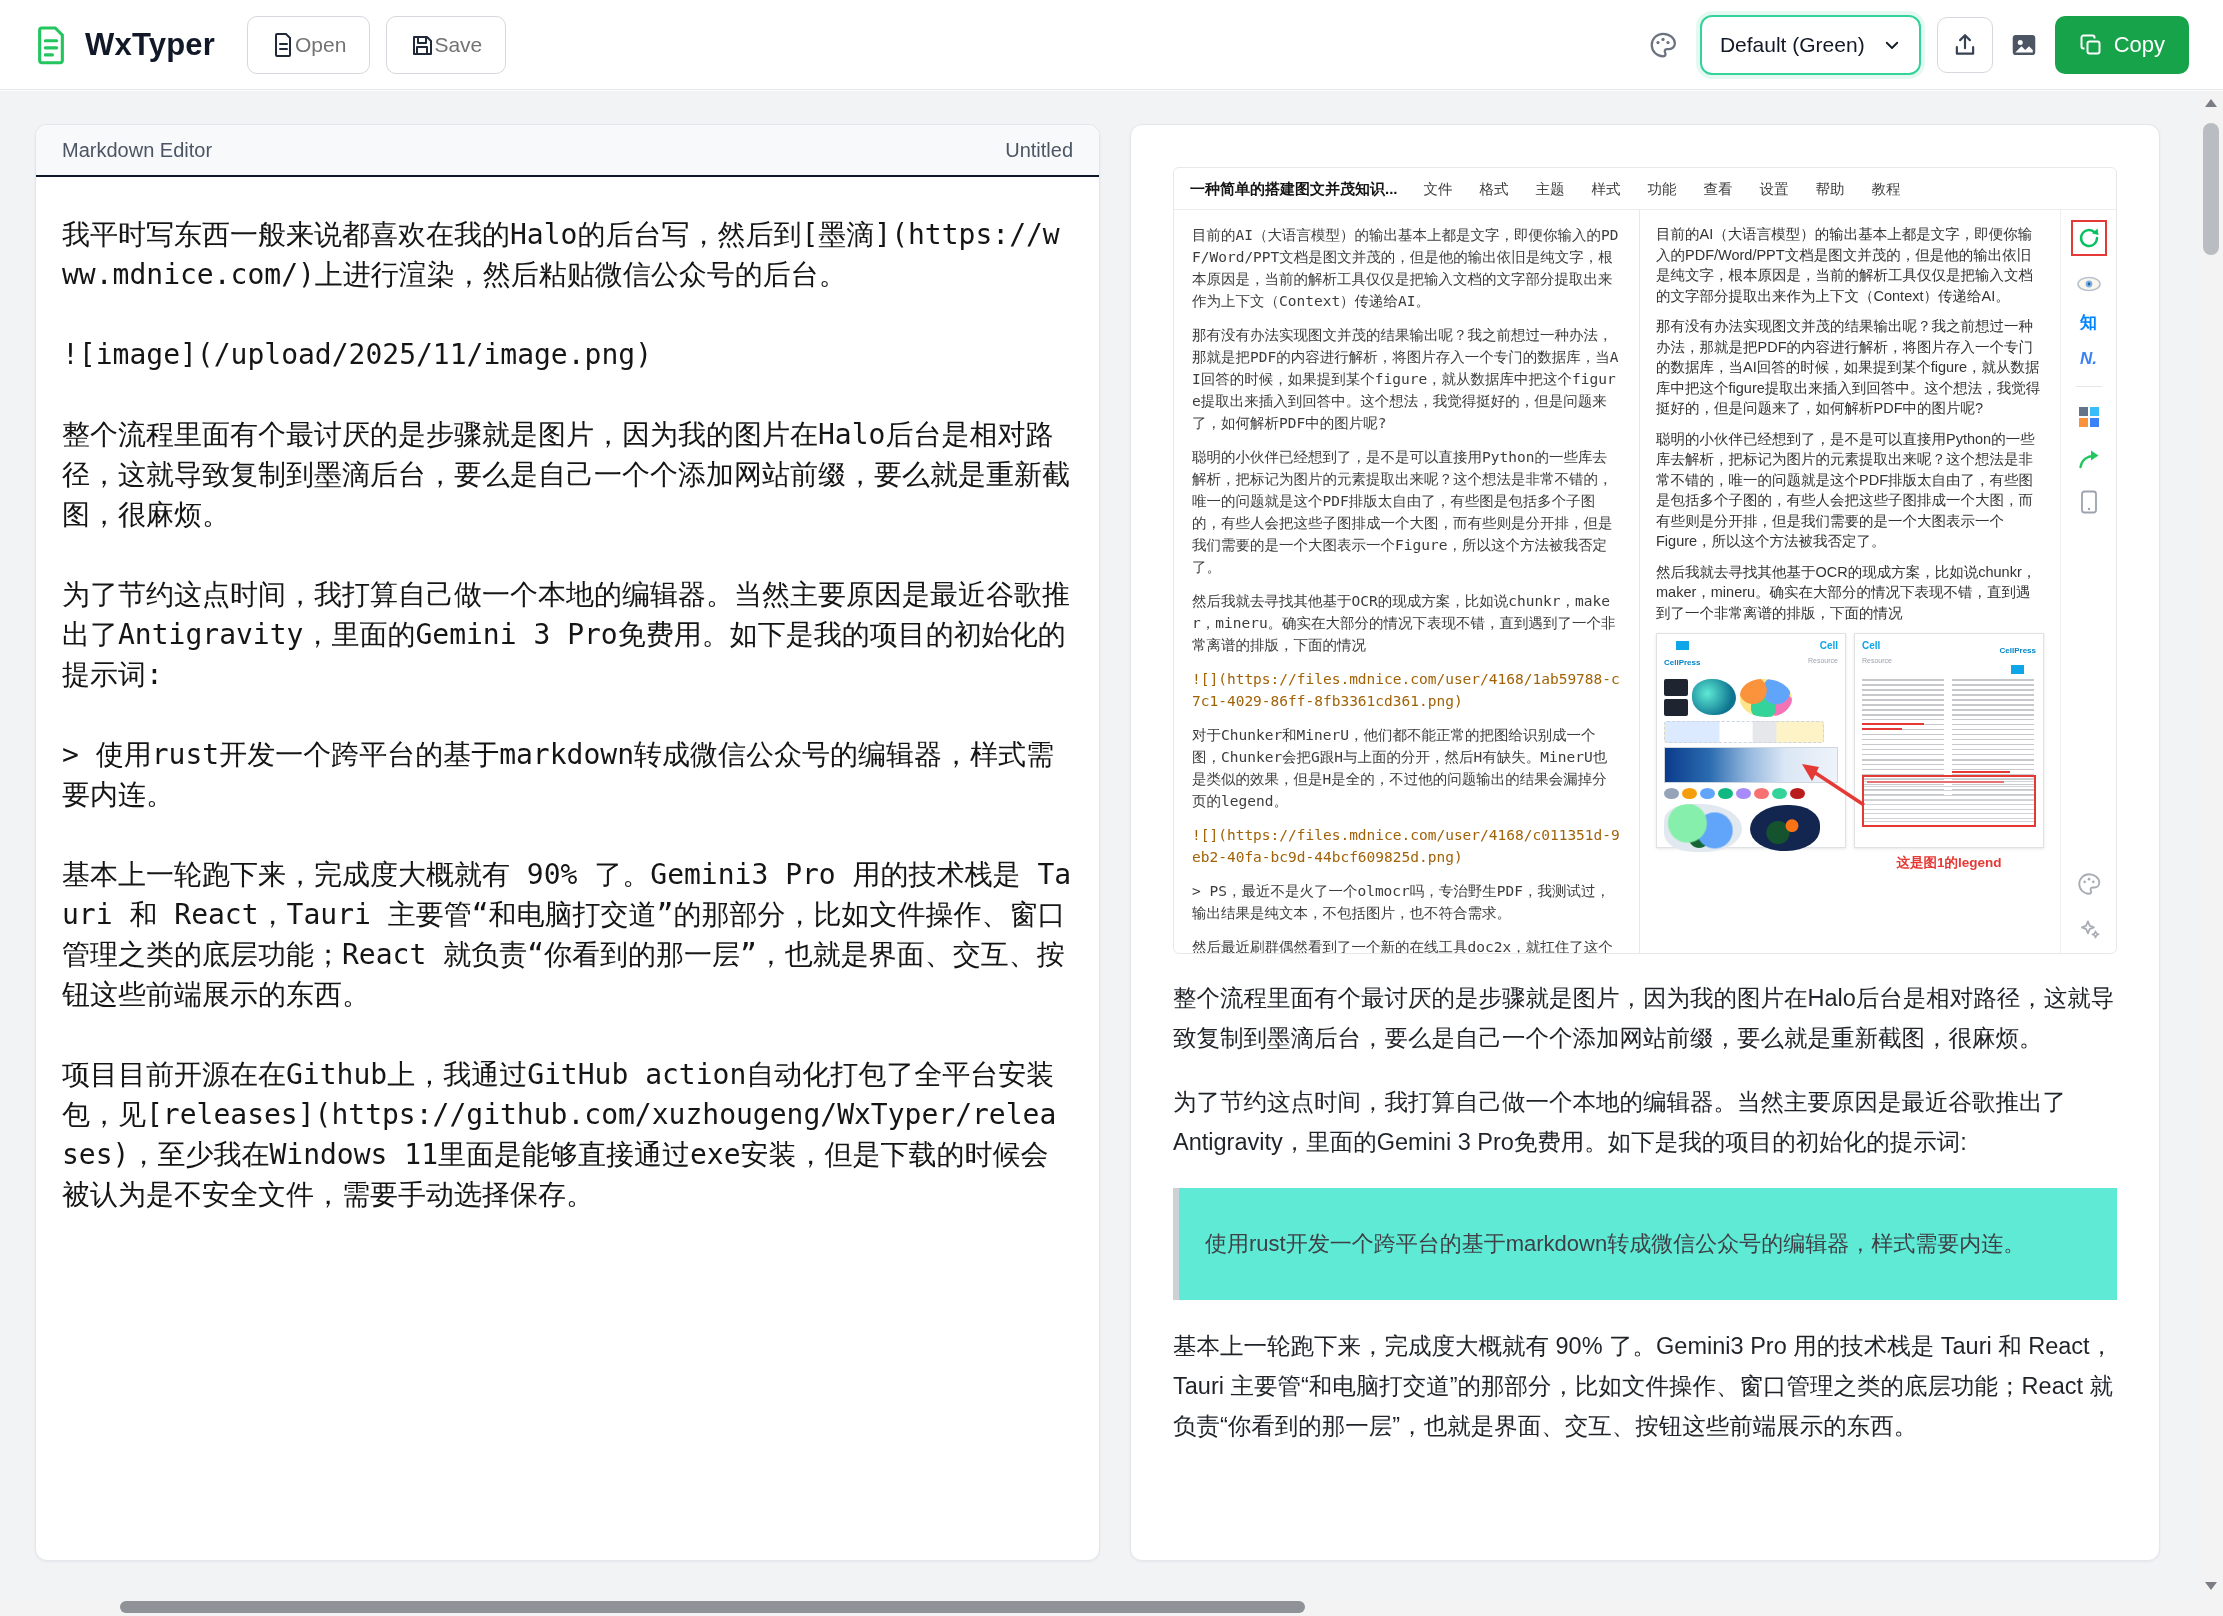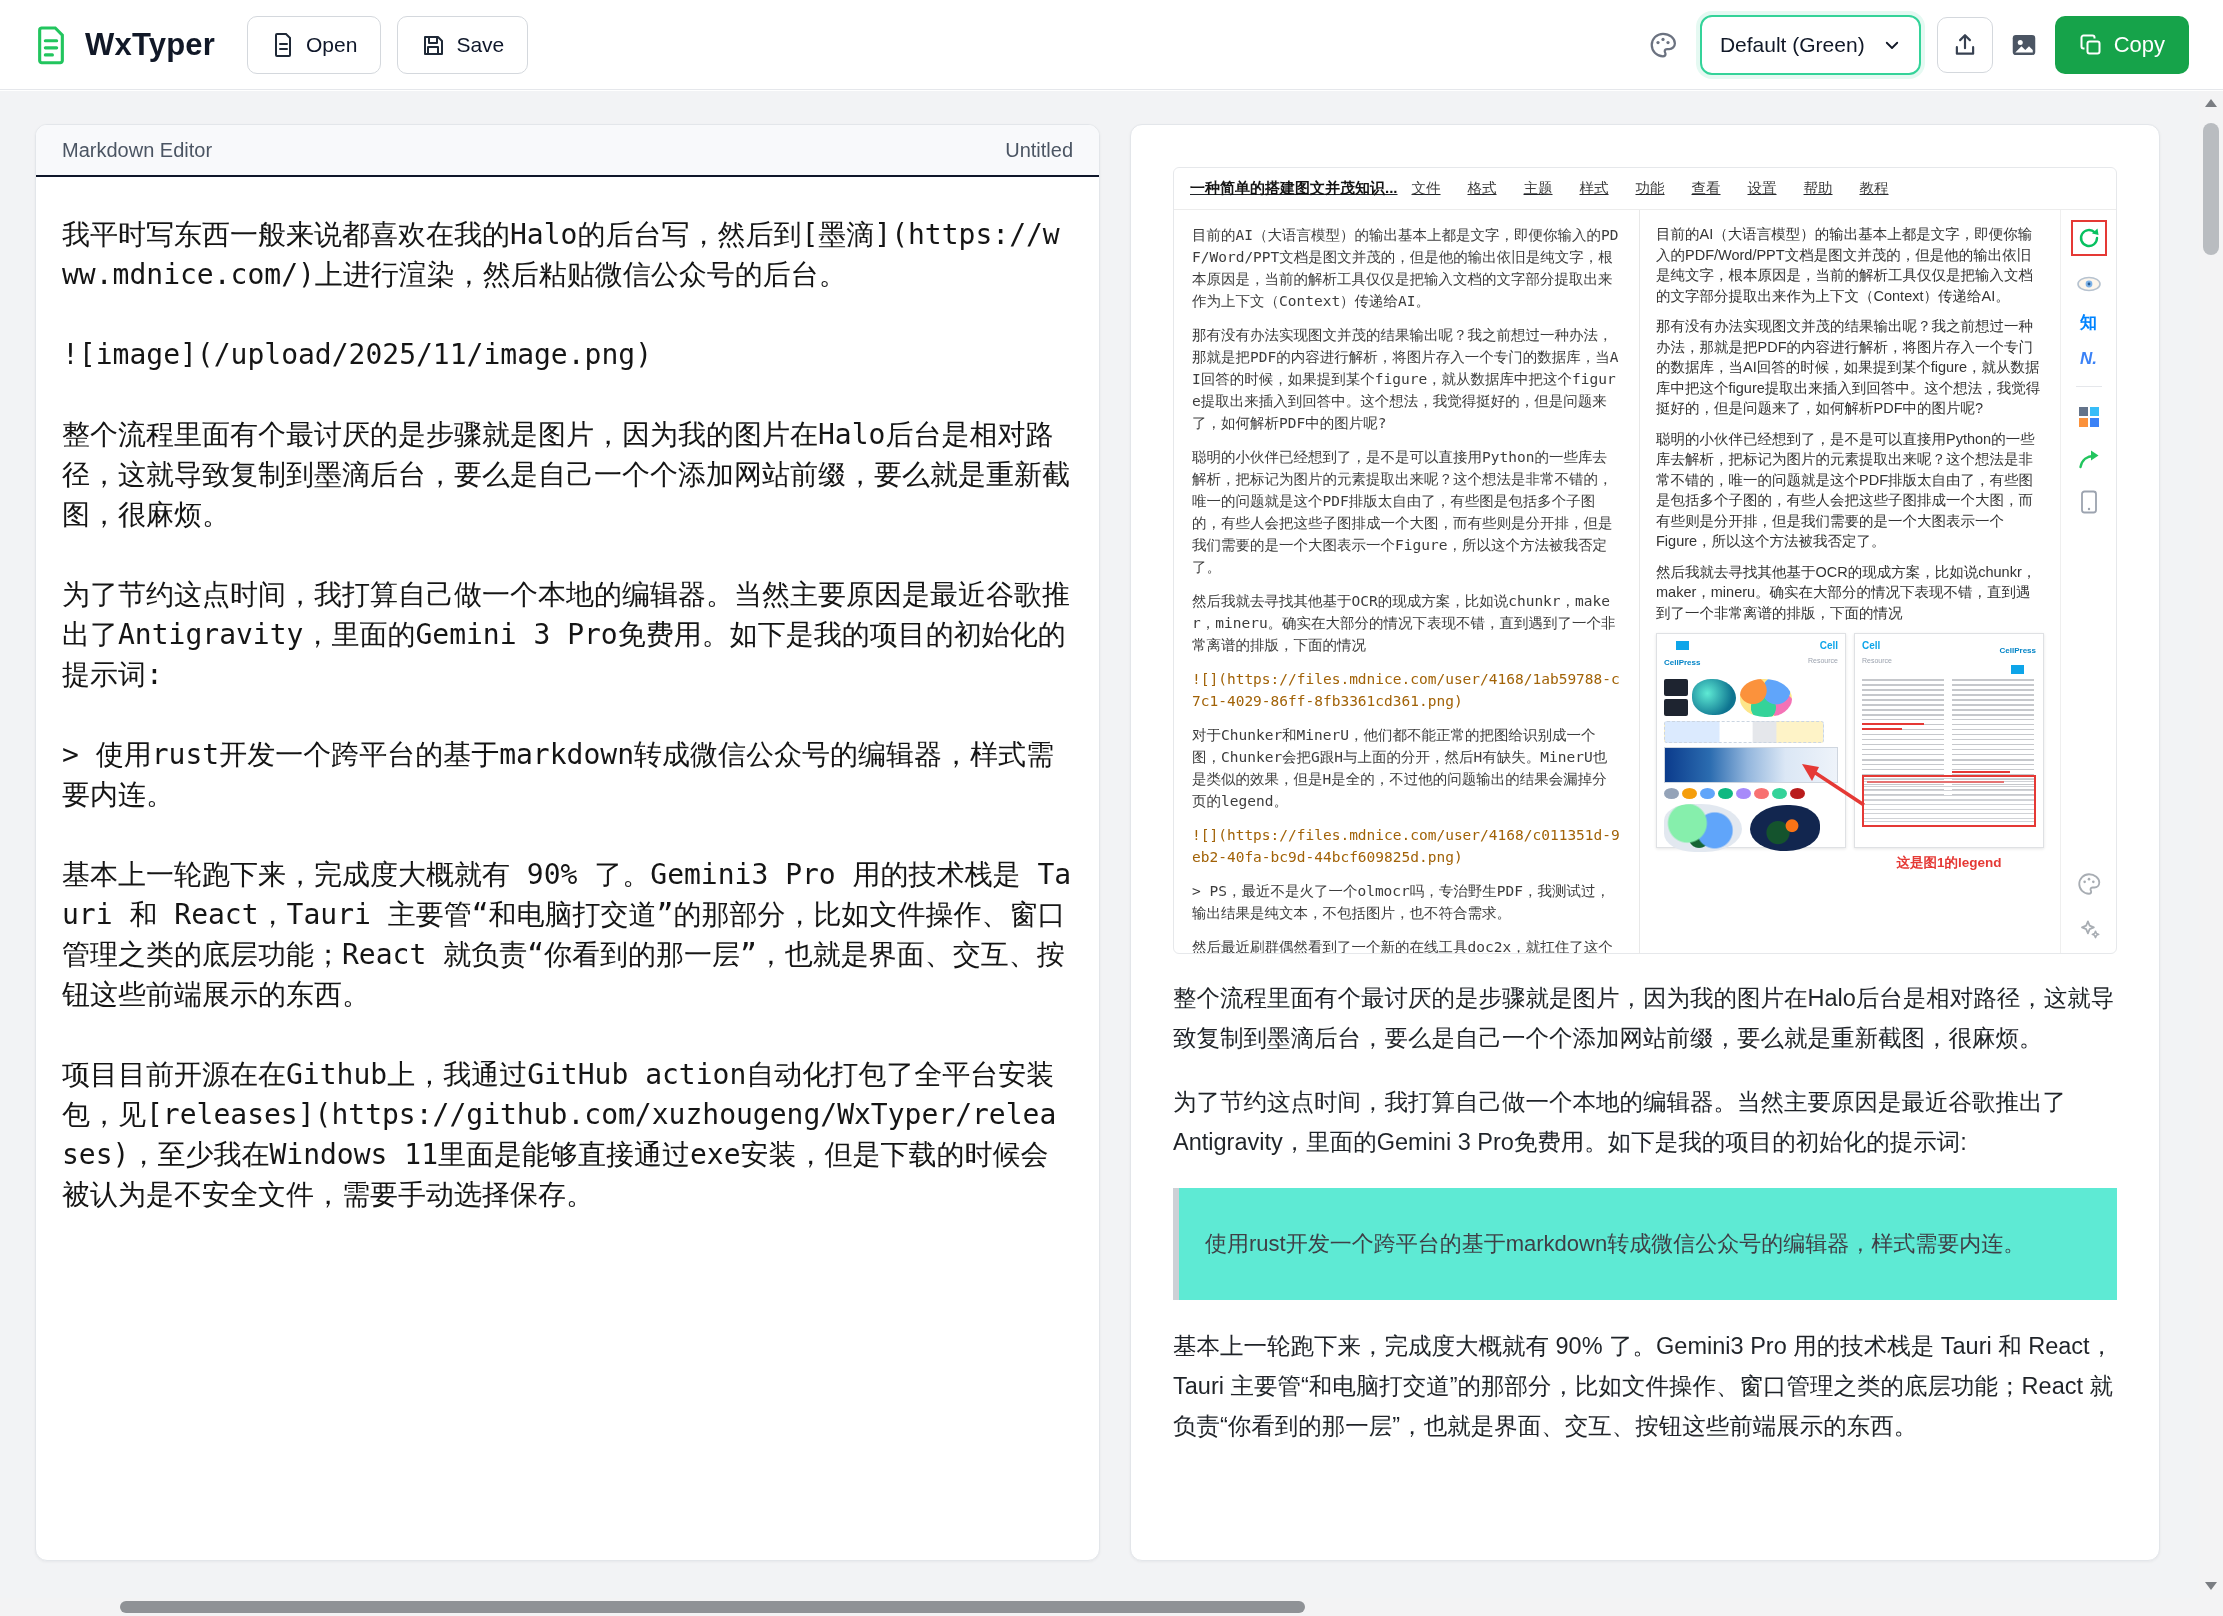--- a/index.html
+++ b/index.html
@@ -5,22 +5,22 @@
   * { box-sizing: border-box; margin: 0; padding: 0; }
   html,body { width:2223px; height:1616px; }
   body { position:relative; font-family:"Liberation Sans",sans-serif; background:#fff; overflow:hidden; color:#1f2328; }
 
   
   .header { position:absolute; top:0; left:0; right:0; height:90px; background:#fff;
             border-bottom:1px solid #e5e7eb; display:flex; align-items:center;
             padding:0 34px; gap:16px; z-index:6; }
   .brand { display:flex; align-items:center; gap:17px; margin-right:16px; }
   .brand-title { font-size:31px; font-weight:bold; color:#111827; letter-spacing:.2px; }
-  .btn { display:flex; align-items:center; gap:11px; border:1.5px solid #d4d8dd; border-radius:10px;
-         background:#fff; height:58px; padding:0 23px; font-size:21px; color:#0f172a; cursor:pointer; }
+  .btn { display:flex; align-items:center; border:1.5px solid #d4d8dd; border-radius:10px;
+         background:#fff; height:58px; padding:0 23px; font-size:21px; color:#737373; cursor:pointer; }
   .spacer { flex:1; }
   .hd-icon { display:flex; align-items:center; justify-content:center; }
   .select { display:flex; align-items:center; gap:18px; border:2px solid #34d399; border-radius:12px;
             height:60px; padding:0 18px; font-size:21px; color:#111827; background:#fff;
             box-shadow:0 0 0 4px rgba(52,211,153,.13); cursor:pointer; }
   .icon-btn { width:56px; height:56px; border:1.5px solid #d4d8dd; border-radius:10px; background:#fff;
               display:flex; align-items:center; justify-content:center; cursor:pointer; }
   .url-input { height:58px; width:300px; border:1.5px solid #d4d8dd; border-radius:10px;
                padding:0 18px; font-size:21px; color:#111827; outline:none; }
   .copy-btn { height:58px; background:#16a34a; border:none; border-radius:10px; color:#fff;
@@ -41,22 +41,22 @@
   
   .preview-body { padding:38px 42px 0; font-size:23.5px; line-height:40px; color:#1f2328; }
   .pv-p { margin-bottom:24px; }
   .fn-sup { color:#22c55e; font-size:16px; vertical-align:super; margin:0 4px; font-weight:bold; }
   .pv-quote { background:#5eead4; border-left:6px solid #cdd1d6; padding:36px 26px; font-size:22px;
               color:#3f3f46; margin:26px 0; }
 
   
   .emb { border:1px solid #e6e8eb; border-radius:6px; margin:4px 0 24px; overflow:hidden;
          height:787px; background:#fff; }
-  .emb-toolbar { height:42px; display:flex; padding:0 16px; gap:14px;
-                 border-bottom:1px solid #ececec;text-decoration:underline; }
+  .emb-toolbar { height:42px; display:flex; align-items:center; padding:0 16px; gap:26px;
+                 border-bottom:1px solid #ececec; }
   .emb-title { font-size:15px; font-weight:bold; color:#141414; white-space:nowrap; }
   .emb-menus { display:flex; gap:27px; }
   .emb-menu { font-size:14.5px; color:#3d3d3d; }
   .emb-body { display:flex; height:744px; }
   .emb-source { width:466px; border-right:1px solid #e8e8e8; padding:14px 18px;
                 font-family:"DejaVu Sans Mono",monospace; font-size:14.5px; line-height:22px;
                 color:#3c3c3c; overflow:hidden; word-break:break-all; }
   .emb-p { margin-bottom:12px; }
   .emb-link { color:#a16207; }
   .emb-right { flex:1; padding:14px 16px; font-size:14.5px; line-height:20.5px; color:#333;

